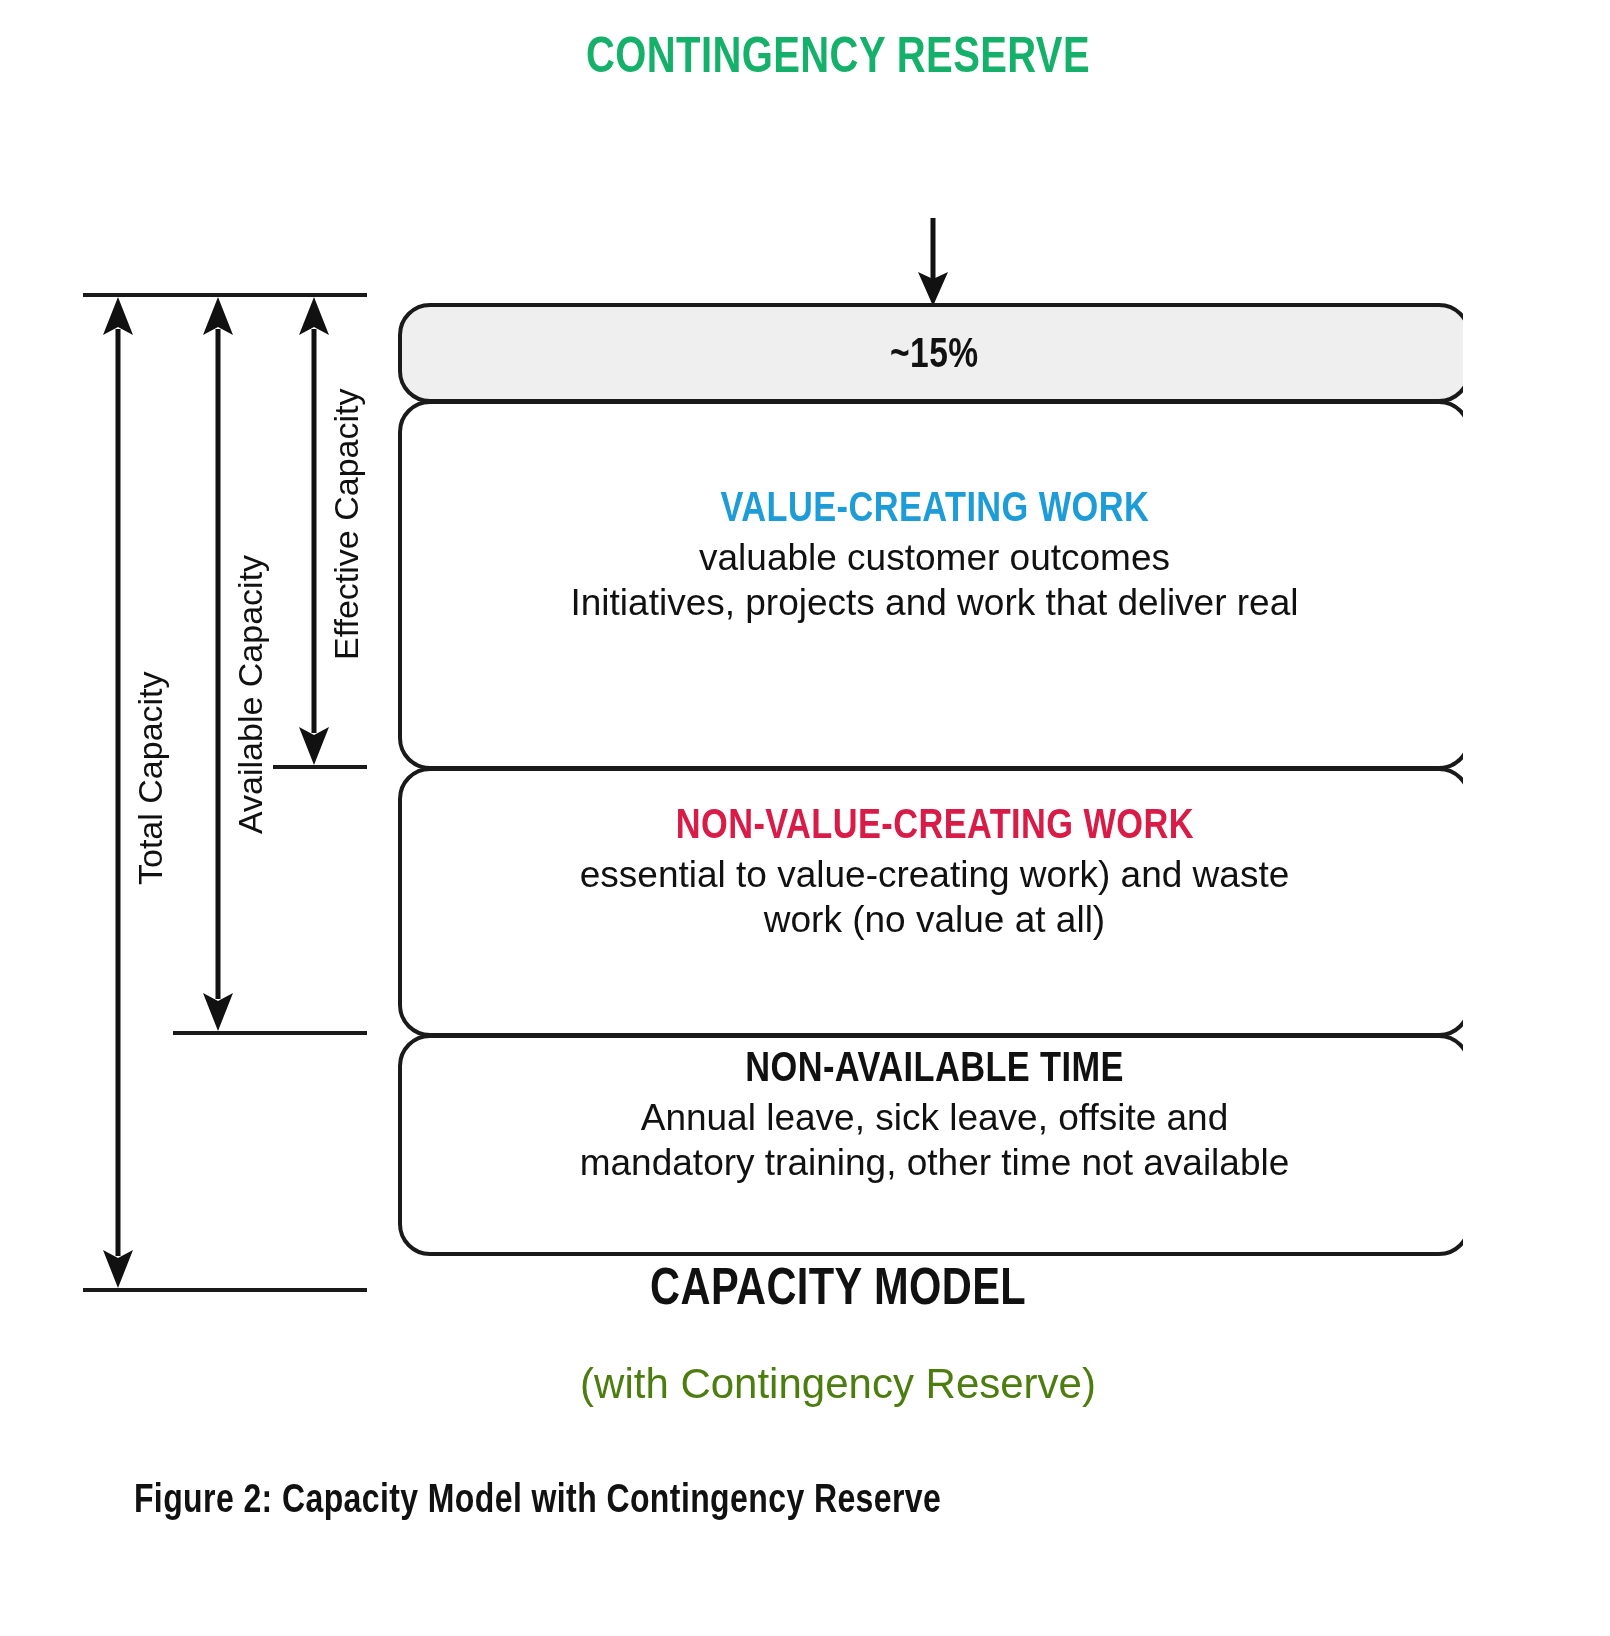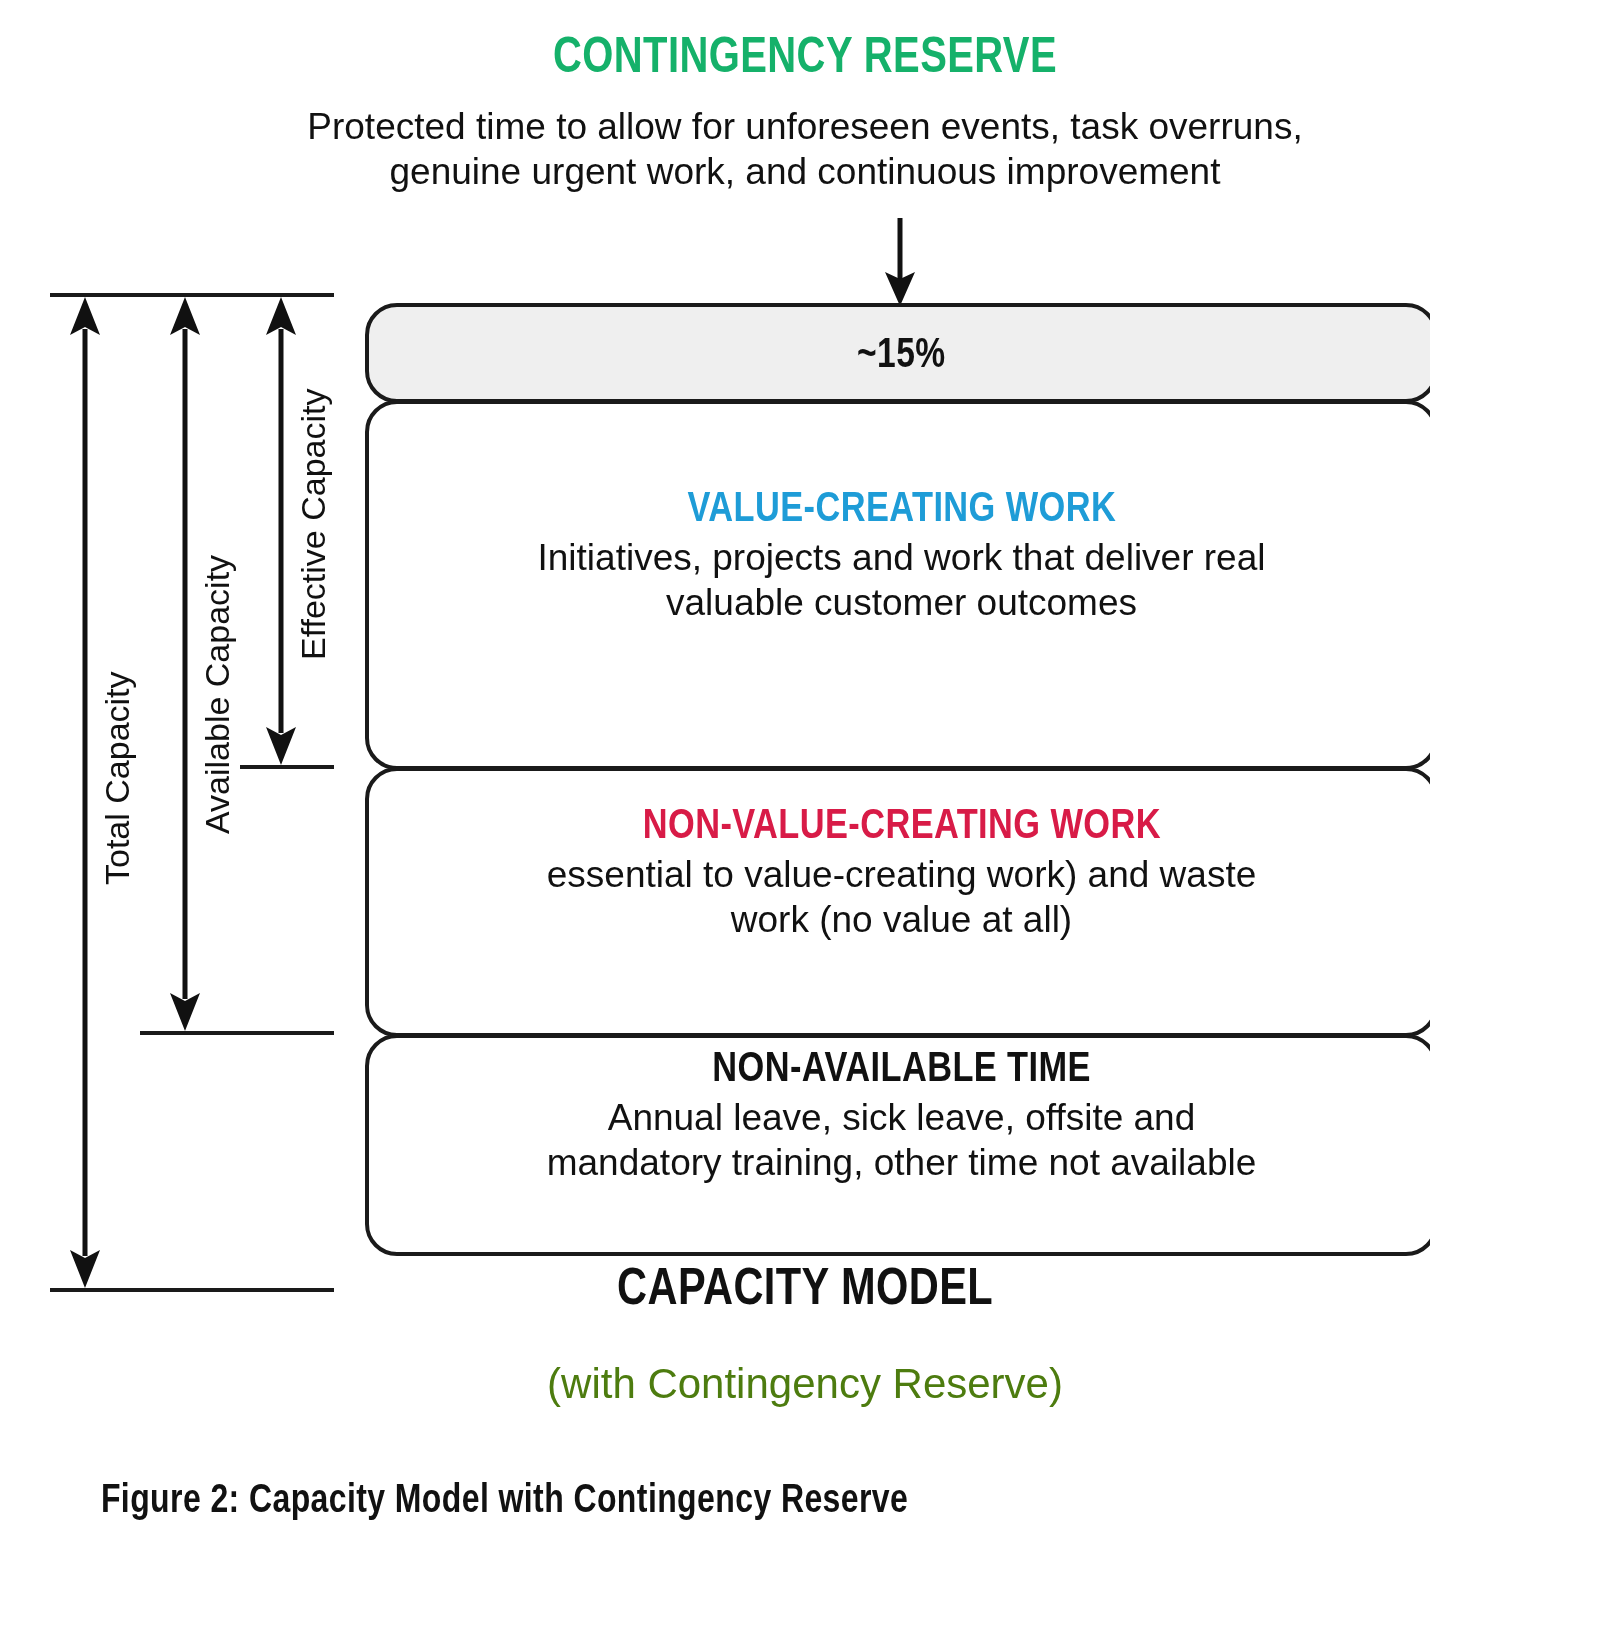--- a/index.html
+++ b/index.html
@@ -7,20 +7,21 @@
     padding: 0;
     background: #ffffff;
   }
   #page {
     position: relative;
     width: 1430px;
     height: 1636px;
     background: #ffffff;
     font-family: "Liberation Sans", sans-serif;
     overflow: hidden;
+    margin-left: 33px;
   }
 
   
   .cond {
     font-family: "Liberation Sans Narrow", "Liberation Sans", sans-serif;
     font-weight: bold;
     transform: scaleX(0.80);
     transform-origin: center center;
     white-space: nowrap;
     letter-spacing: 0.5px;
@@ -158,24 +159,20 @@
 </style>
 </head>
 <body>
 
 <div id="page">
 
   <div id="top-heading">
     <span class="cond">CONTINGENCY RESERVE</span>
   </div>
 
-  <div id="top-subtitle" class="bodytext">
-    <div>Protected time to allow for unforeseen events, task overruns,</div>
-    <div>genuine urgent work, and continuous improvement</div>
-  </div>
 
   <svg id="down-arrow" viewBox="0 0 80 90">
     <line x1="40" y1="2" x2="40" y2="64" stroke="#111111" stroke-width="5"></line>
     <polygon points="40,90 25,56 40,63 55,56" fill="#111111"></polygon>
   </svg>
 
   <div class="tick" style="left:50px; top:293px; width:284px;"></div>
 
   <div class="tick" style="left:240px; top:765px; width:94px;"></div>
 
@@ -207,22 +204,22 @@
   <div id="box-reserve" class="box">
     <div id="reserve-pct">
       <span class="cond">~15%</span>
     </div>
   </div>
 
   <div id="box-value" class="box">
     <div class="box-inner" style="top:78px;">
       <span class="cond box-title t-blue">VALUE-CREATING WORK</span>
       <div class="bodytext box-body">
+        <div>valuable customer outcomes</div>
         <div>Initiatives, projects and work that deliver real</div>
-        <div>valuable customer outcomes</div>
       </div>
     </div>
   </div>
 
   <div id="box-nonvalue" class="box">
     <div class="box-inner" style="top:28px;">
       <span class="cond box-title t-red">NON-VALUE-CREATING WORK</span>
       <div class="bodytext box-body">
         <div>essential to value-creating work) and waste</div>
         <div>work (no value at all)</div>

